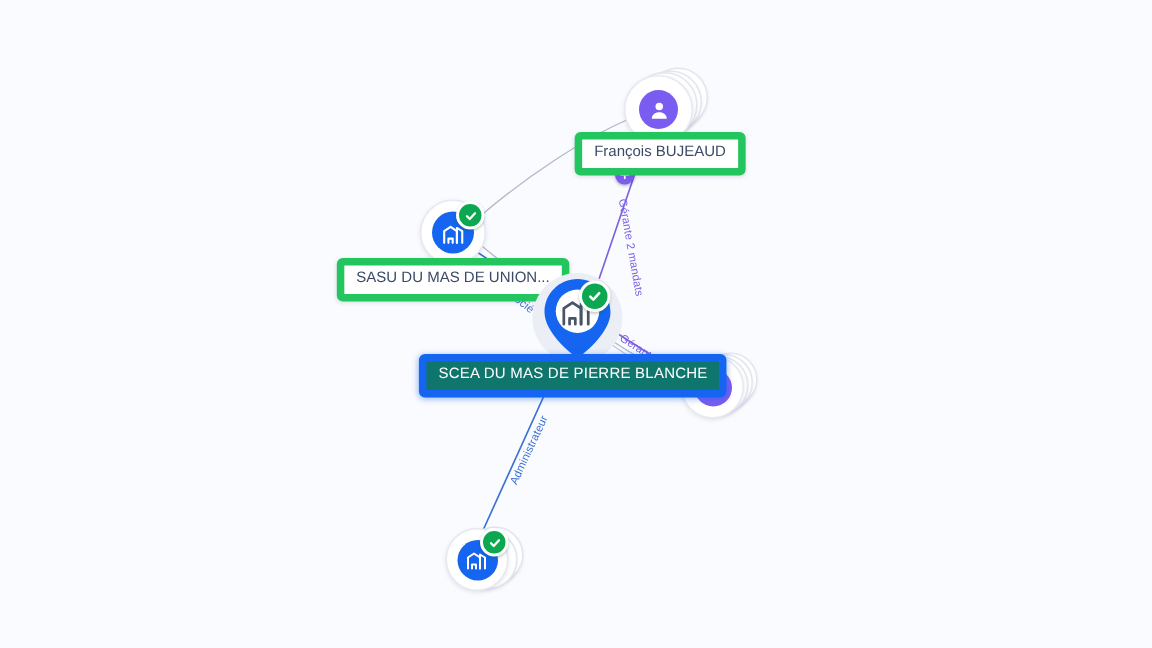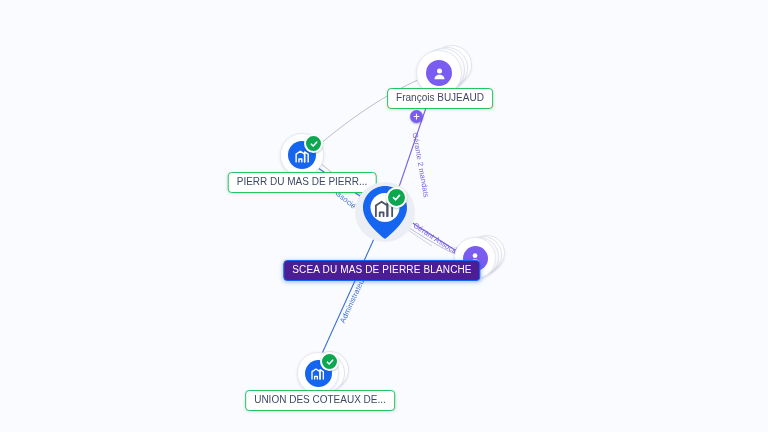--- a/index.html
+++ b/index.html
@@ -123,32 +123,31 @@
   .node-label {
     position: absolute;
     transform: translateX(-50%);
     padding: 3px 8px 4px 8px;
     border-radius: 4px;
     font-size: 10px;
     line-height: 12px;
     white-space: nowrap;
     background: #ffffff;
     color: #3c4a66;
-    border: 1px solid #22c55e;
+    border: 5px solid #22c55e;
     box-shadow: 0 1px 3px rgba(60,60,110,.14);
   }
   .node-label.selected {
-    background: #4c1d95;
+    background: #0f766e;
     color: #ffffff;
     border-color: #1565f0;
     font-weight: 500;
     letter-spacing: .15px;
     box-shadow: 0 1px 4px rgba(21,101,240,.45);
     z-index: 40;
-    margin-top: 24px;
   }
 </style>
 </head>
 <body>
 
 <div id="canvas">
 
   <svg id="edges" viewBox="0 0 768 432" xmlns="http://www.w3.org/2000/svg">
     <defs>
       <marker id="arrowPurple" markerWidth="7" markerHeight="7" refX="3.5" refY="3" orient="auto">
@@ -213,21 +212,21 @@
           <path d="M7 21v-4h4v4"></path>
         </svg>
       </div>
       <div class="check-badge" style="width:15px;height:15px;right:0px;top:0px;">
         <svg width="8" height="8" viewBox="0 0 24 24" fill="none" stroke="#ffffff" stroke-width="4.5" stroke-linecap="round" stroke-linejoin="round">
           <path d="M4 12.5 L9.5 18 L20 6.5"></path>
         </svg>
       </div>
     </div>
   </div>
-  <div class="node-label" style="left:302px; top:172px;">PIERR DU MAS DE PIERR...</div>
+  <div class="node-label" style="left:302px; top:172px;">SASU DU MAS DE UNION...</div>
 
   <div class="node" style="left:385px; top:212px; width:60px; height:62px; z-index:30;">
     <div class="pin-halo"></div>
     <div class="pin-wrap" style="margin:2px 0 0 4px;">
       <svg width="52" height="58" viewBox="0 0 52 58">
         <path d="M26 3 C13.8 3 4 12.8 4 25 c0 13.5 16.5 26.5 21 30.3 c0.6 .5 1.4 .5 2 0
                  C31.5 51.5 48 38.5 48 25 C48 12.8 38.2 3 26 3 z" fill="#1565f0"></path>
         <circle cx="26" cy="24.5" r="14.5" fill="#ffffff"></circle>
       </svg>
       <div style="position:absolute; left:14px; top:13px;">
@@ -271,15 +270,14 @@
           <path d="M7 21v-4h4v4"></path>
         </svg>
       </div>
       <div class="check-badge" style="width:15px;height:15px;right:-1px;top:-1px;">
         <svg width="8" height="8" viewBox="0 0 24 24" fill="none" stroke="#ffffff" stroke-width="4.5" stroke-linecap="round" stroke-linejoin="round">
           <path d="M4 12.5 L9.5 18 L20 6.5"></path>
         </svg>
       </div>
     </div>
   </div>
-  <div class="node-label" style="left:320px; top:390px;">UNION DES COTEAUX DE...</div>
 
 </div>
 
 </body></html>

